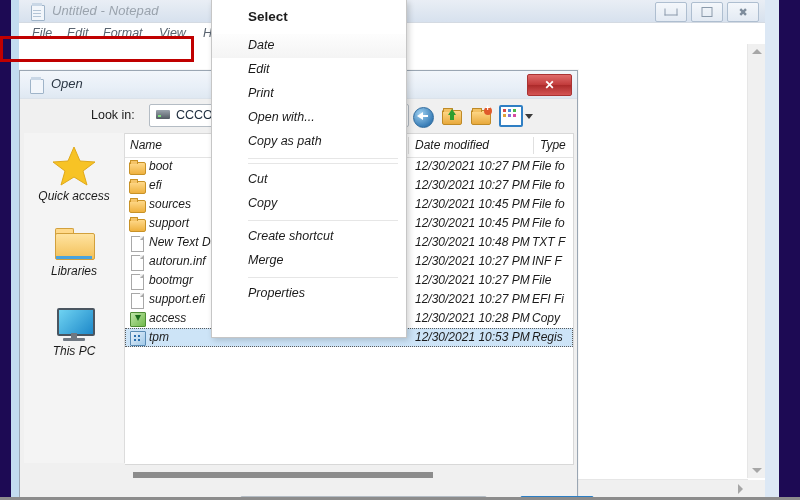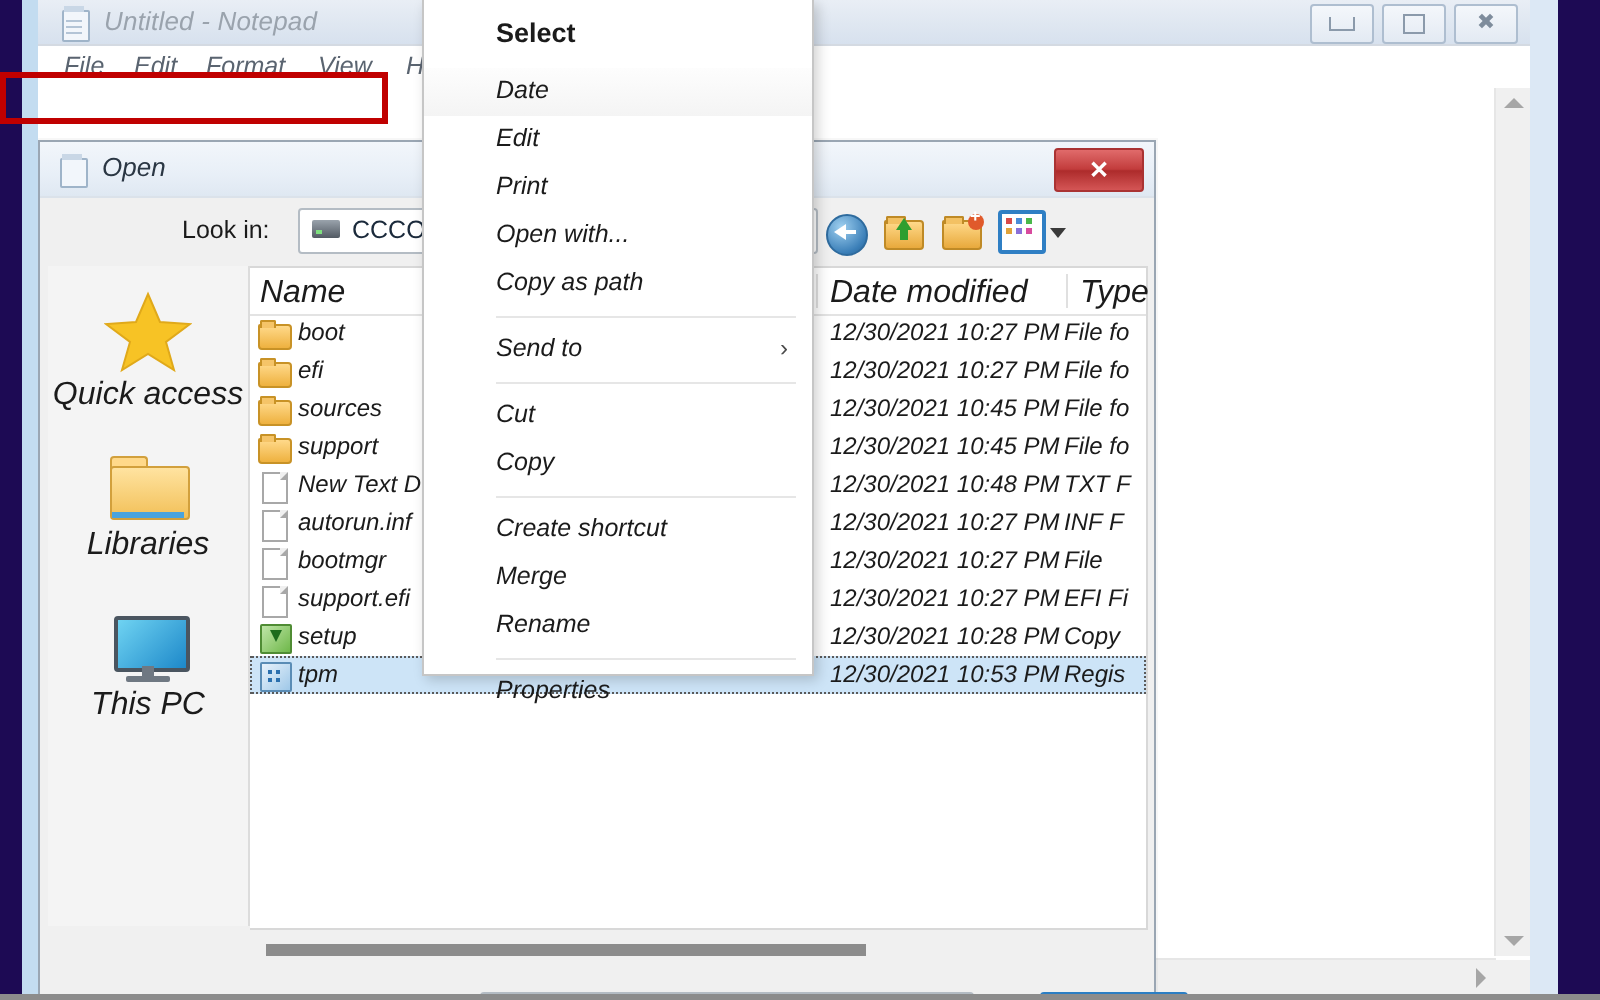--- a/index.html
+++ b/index.html
@@ -80,35 +80,35 @@
   .up-g{position:absolute;left:7px;top:3px;width:0;height:0;border-left:4px solid transparent;border-right:4px solid transparent;border-bottom:6px solid #2f9e2f;z-index:2;}
   .up-g:after{content:"";position:absolute;left:-2px;top:6px;width:4px;height:5px;background:#2f9e2f;}
   .new-star{position:absolute;right:0;top:1px;width:8px;height:8px;background:#e05a2b;border-radius:50%;z-index:2;}
   .new-star:after{content:"+";position:absolute;left:1px;top:-4px;font-size:9px;color:#fff;font-weight:bold;}
   .views{position:relative;width:20px;height:18px;background:#fff;border:2px solid #2f7fc4;border-radius:2px;}
   .views .cell{position:absolute;width:3px;height:3px;}
   .views-arrow{width:0;height:0;border-left:4px solid transparent;border-right:4px solid transparent;border-top:5px solid #3a3a3a;margin-left:2px;}
 
   .places{position:absolute;left:4px;top:62px;width:100px;height:330px;background:#f4f4f4;border-right:1px solid #dcdcdc;}
   .place{position:absolute;left:0;width:100px;text-align:center;}
-  .place-lbl{font-size:16px;font-style:italic;color:#1b1b1b;margin-top:2px;}
+  .place-lbl{font-size:12px;font-style:italic;color:#1b1b1b;margin-top:2px;}
   .star{width:44px;height:42px;margin:0 auto;position:relative;}
   .star svg{display:block;margin:0 auto;}
   .lib-ico{width:42px;height:34px;margin:0 auto;position:relative;}
   .lib-ico .b{position:absolute;left:2px;top:5px;width:38px;height:25px;background:linear-gradient(to bottom,#ffe3a0,#f2c058);border:1px solid #d2a03c;border-radius:2px;}
   .lib-ico .t{position:absolute;left:2px;top:0px;width:17px;height:6px;background:#ffd98a;border:1px solid #d2a03c;border-bottom:none;border-radius:2px 2px 0 0;}
   .lib-ico .s{position:absolute;left:3px;bottom:3px;width:36px;height:3px;background:#4aa3dd;}
   .pc-ico{width:40px;height:34px;margin:0 auto;position:relative;}
   .pc-ico .m{position:absolute;left:3px;top:0;width:34px;height:24px;background:linear-gradient(135deg,#6fd3f2,#1d88c9);border:2px solid #4a5560;border-radius:2px;}
   .pc-ico .st{position:absolute;left:17px;top:25px;width:6px;height:5px;background:#6f7882;}
   .pc-ico .ba{position:absolute;left:9px;top:30px;width:22px;height:3px;background:#6f7882;border-radius:1px;}
 
   .filelist{position:absolute;left:105px;top:62px;width:448px;height:330px;background:#fff;border:1px solid #d8d8d8;border-left:none;}
   .fl-head{position:relative;height:23px;background:#fff;border-bottom:1px solid #e3e3e3;}
-  .fl-head .hc{position:absolute;top:4px;font-size:16px;font-style:italic;color:#1b1b1b;}
+  .fl-head .hc{position:absolute;top:4px;font-size:12px;font-style:italic;color:#1b1b1b;}
   .fl-head .sep{position:absolute;top:3px;width:1px;height:17px;background:#e0e0e0;}
   .fl-rows{position:absolute;left:0;top:23px;right:0;bottom:0;overflow:hidden;}
   .row{position:relative;height:19px;}
   .row.sel{background:#cde4f7;outline:1px dotted #5a5a5a;outline-offset:-1px;}
   .row .nm{position:absolute;left:24px;top:2px;font-size:12px;font-style:italic;color:#1b1b1b;white-space:nowrap;}
   .row .dt{position:absolute;left:290px;top:2px;font-size:12px;font-style:italic;color:#1b1b1b;white-space:nowrap;}
   .row .tp{position:absolute;left:407px;top:2px;font-size:12px;font-style:italic;color:#1b1b1b;white-space:nowrap;}
   .ic{position:absolute;left:4px;top:2px;width:16px;height:15px;}
   .ic-folder{position:absolute;left:0;top:3px;width:15px;height:11px;background:linear-gradient(to bottom,#ffd98a,#eeb13f);border:1px solid #c89226;border-radius:1px 2px 2px 2px;}
   .ic-folder:before{content:"";position:absolute;left:0;top:-3px;width:6px;height:3px;background:#f5c468;border:1px solid #c89226;border-bottom:none;border-radius:1px 1px 0 0;}
@@ -335,21 +335,21 @@
               <span class="ic-file"></span>
             </span>
             <span class="nm">support.efi</span>
             <span class="dt">12/30/2021 10:27 PM</span>
             <span class="tp">EFI Fi</span>
           </div>
           <div class="row">
             <span class="ic">
               <span class="ic-setup"></span>
             </span>
-            <span class="nm">setup</span>
+            <span class="nm">access</span>
             <span class="dt">12/30/2021 10:28 PM</span>
             <span class="tp">Copy</span>
           </div>
           <div class="row sel">
             <span class="ic">
               <span class="ic-reg">
                 <i class="d" style="left:3px;top:3px"></i>
                 <i class="d" style="left:7px;top:3px"></i>
                 <i class="d" style="left:3px;top:7px"></i>
                 <i class="d" style="left:7px;top:7px"></i>
@@ -389,40 +389,33 @@
         <div class="ctx-item">
           <span class="t">Print</span>
         </div>
         <div class="ctx-item">
           <span class="t">Open with...</span>
         </div>
         <div class="ctx-item">
           <span class="t">Copy as path</span>
         </div>
         <div class="ctx-sep"></div>
-        <div class="ctx-item">
-          <span class="t">Send to</span>
-          <span class="sub">›</span>
-        </div>
         <div class="ctx-sep"></div>
         <div class="ctx-item">
           <span class="t">Cut</span>
         </div>
         <div class="ctx-item">
           <span class="t">Copy</span>
         </div>
         <div class="ctx-sep"></div>
         <div class="ctx-item">
           <span class="t">Create shortcut</span>
         </div>
         <div class="ctx-item">
           <span class="t">Merge</span>
-        </div>
-        <div class="ctx-item">
-          <span class="t">Rename</span>
         </div>
         <div class="ctx-sep"></div>
         <div class="ctx-item">
           <span class="t">Properties</span>
         </div>
       </div>
   </div>
   <div class="ctx-hl"></div>
 
 </div>

